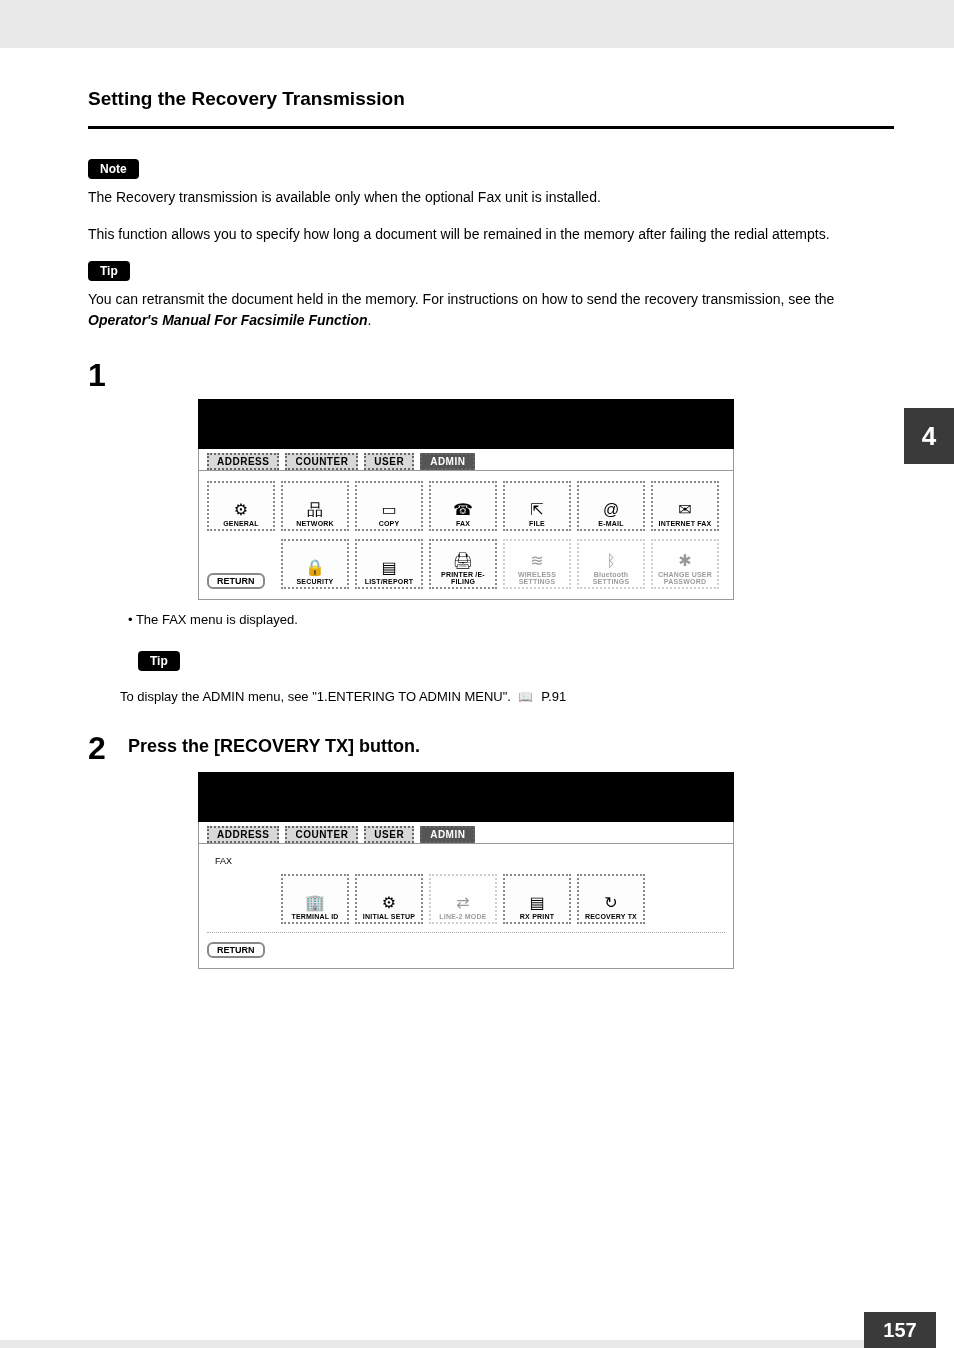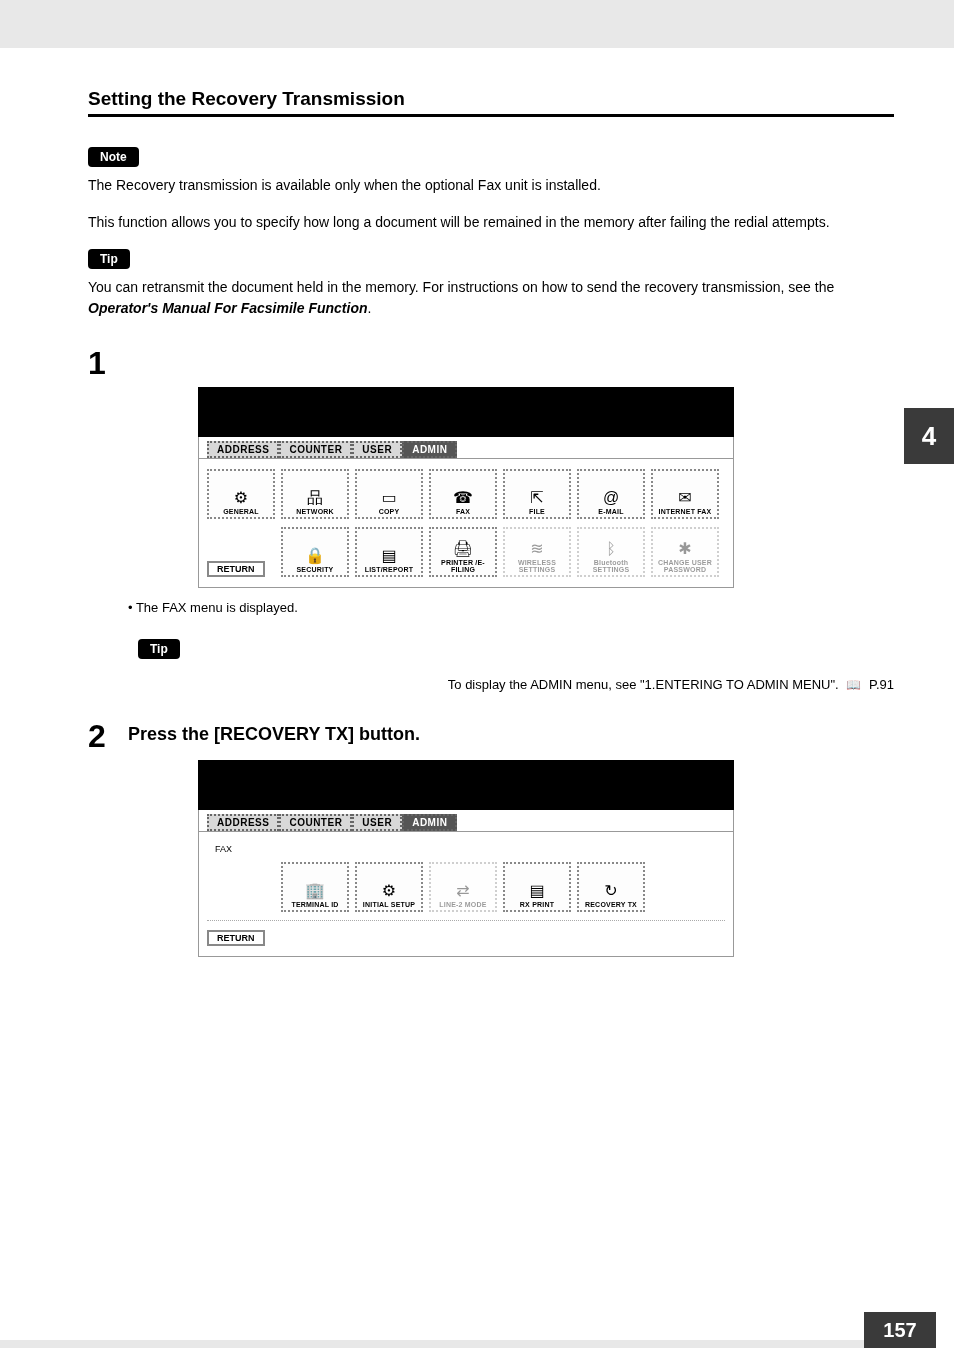--- a/index.html
+++ b/index.html
@@ -1,43 +1,43 @@
 <!DOCTYPE html>
 <html><head>
   <meta charset="utf-8">
   <style>
     * { margin: 0; padding: 0; box-sizing: border-box; }
     body { font-family: Arial, Helvetica, sans-serif; background: #e8e8e8; width: 954px; margin: 0 auto; }
     .page { background: #fff; position: relative; min-height: 1348px; }
     .top-bar { background: #e8e8e8; height: 48px; }
     .content { padding: 40px 60px 0 88px; }
-    .header-title { font-size: 19px; font-weight: bold; padding-bottom: 4px; border-bottom: 3px solid #000; margin-bottom: 30px; }
+    .header-title { font-size: 19px; font-weight: bold; padding-bottom: 16px; border-bottom: 3px solid #000; margin-bottom: 30px; }
     .badge { display: inline-block; background: #000; color: #fff; border-radius: 4px; padding: 3px 12px; font-size: 12px; font-weight: bold; margin-bottom: 8px; }
     .body-text { font-size: 14px; line-height: 1.5; margin-bottom: 16px; }
     .body-text-italic { font-style: italic; font-weight: bold; }
     .step-row { display: flex; align-items: flex-start; margin-top: 28px; margin-bottom: 8px; }
     .step-num { font-size: 32px; font-weight: bold; width: 40px; line-height: 1; }
     .step-text { font-size: 18px; font-weight: bold; padding-top: 4px; }
     .screen1 { margin-left: 110px; width: 536px; }
     .screen-top { background: #000; height: 50px; }
-    .tabs { display: flex; padding: 4px 8px 0 8px; background: #fff; border: 1px solid #999; border-top: none; }
+    .tabs { display: flex; padding: 4px 8px 0 8px; gap: 6px; background: #fff; border: 1px solid #999; border-top: none; }
     .tab { border: 2px dotted #666; padding: 1px 8px; font-size: 10px; font-weight: bold; letter-spacing: 0.5px; background: #d8d8d8; }
     .tab.active { background: #555; color: #fff; }
     .buttons-area { border: 1px solid #999; border-top: none; padding: 10px 8px; }
     .btn-row { display: flex; gap: 6px; margin-bottom: 8px; }
     .btn-row:last-child { margin-bottom: 0; }
     .app-btn { border: 2px dotted #888; width: 68px; height: 50px; display: flex; flex-direction: column; align-items: center; justify-content: flex-end; padding-bottom: 2px; background: #fdfdfd; }
     .app-btn.disabled { opacity: 0.4; }
     .app-btn .icon { font-size: 16px; line-height: 1; margin-bottom: 2px; }
     .app-btn .label { font-size: 7px; font-weight: bold; letter-spacing: 0.2px; text-align: center; }
-    .return-btn { border: 2px solid #888; border-radius: 0; padding: 1px 8px; font-size: 9px; font-weight: bold; display: inline-block; }
+    .return-btn { border: 2px solid #888; border-radius: 6px; padding: 1px 8px; font-size: 9px; font-weight: bold; display: inline-block; }
     .spacer { width: 68px; }
     .bullet { font-size: 13px; margin-left: 40px; margin-top: 12px; }
     .indent-badge { margin-left: 50px; margin-top: 24px; }
-    .indent-text { font-size: 13px; margin-left: 32px; margin-top: 10px; text-align: right; }
+    .indent-text { font-size: 13px; margin-left: 32px; margin-top: 10px; }
     .book-icon { display: inline-block; font-size: 12px; margin: 0 4px; }
     .side-tab { position: absolute; right: 0; top: 408px; width: 50px; height: 56px; background: #3a3a3a; color: #fff; font-size: 26px; font-weight: bold; display: flex; align-items: center; justify-content: center; }
     .page-footer { position: absolute; bottom: 0; right: 18px; width: 72px; height: 36px; background: #3a3a3a; color: #fff; font-size: 20px; font-weight: bold; display: flex; align-items: center; justify-content: center; }
     .footer-edge { position: absolute; bottom: 0; left: 0; right: 72px; height: 8px; background: #e8e8e8; }
     .sub-label { font-size: 9px; margin-left: 8px; margin-top: 2px; }
     .thin-line { border-top: 1px dotted #aaa; margin: 6px 0; }
   </style>
 </head>
 <body>
 

